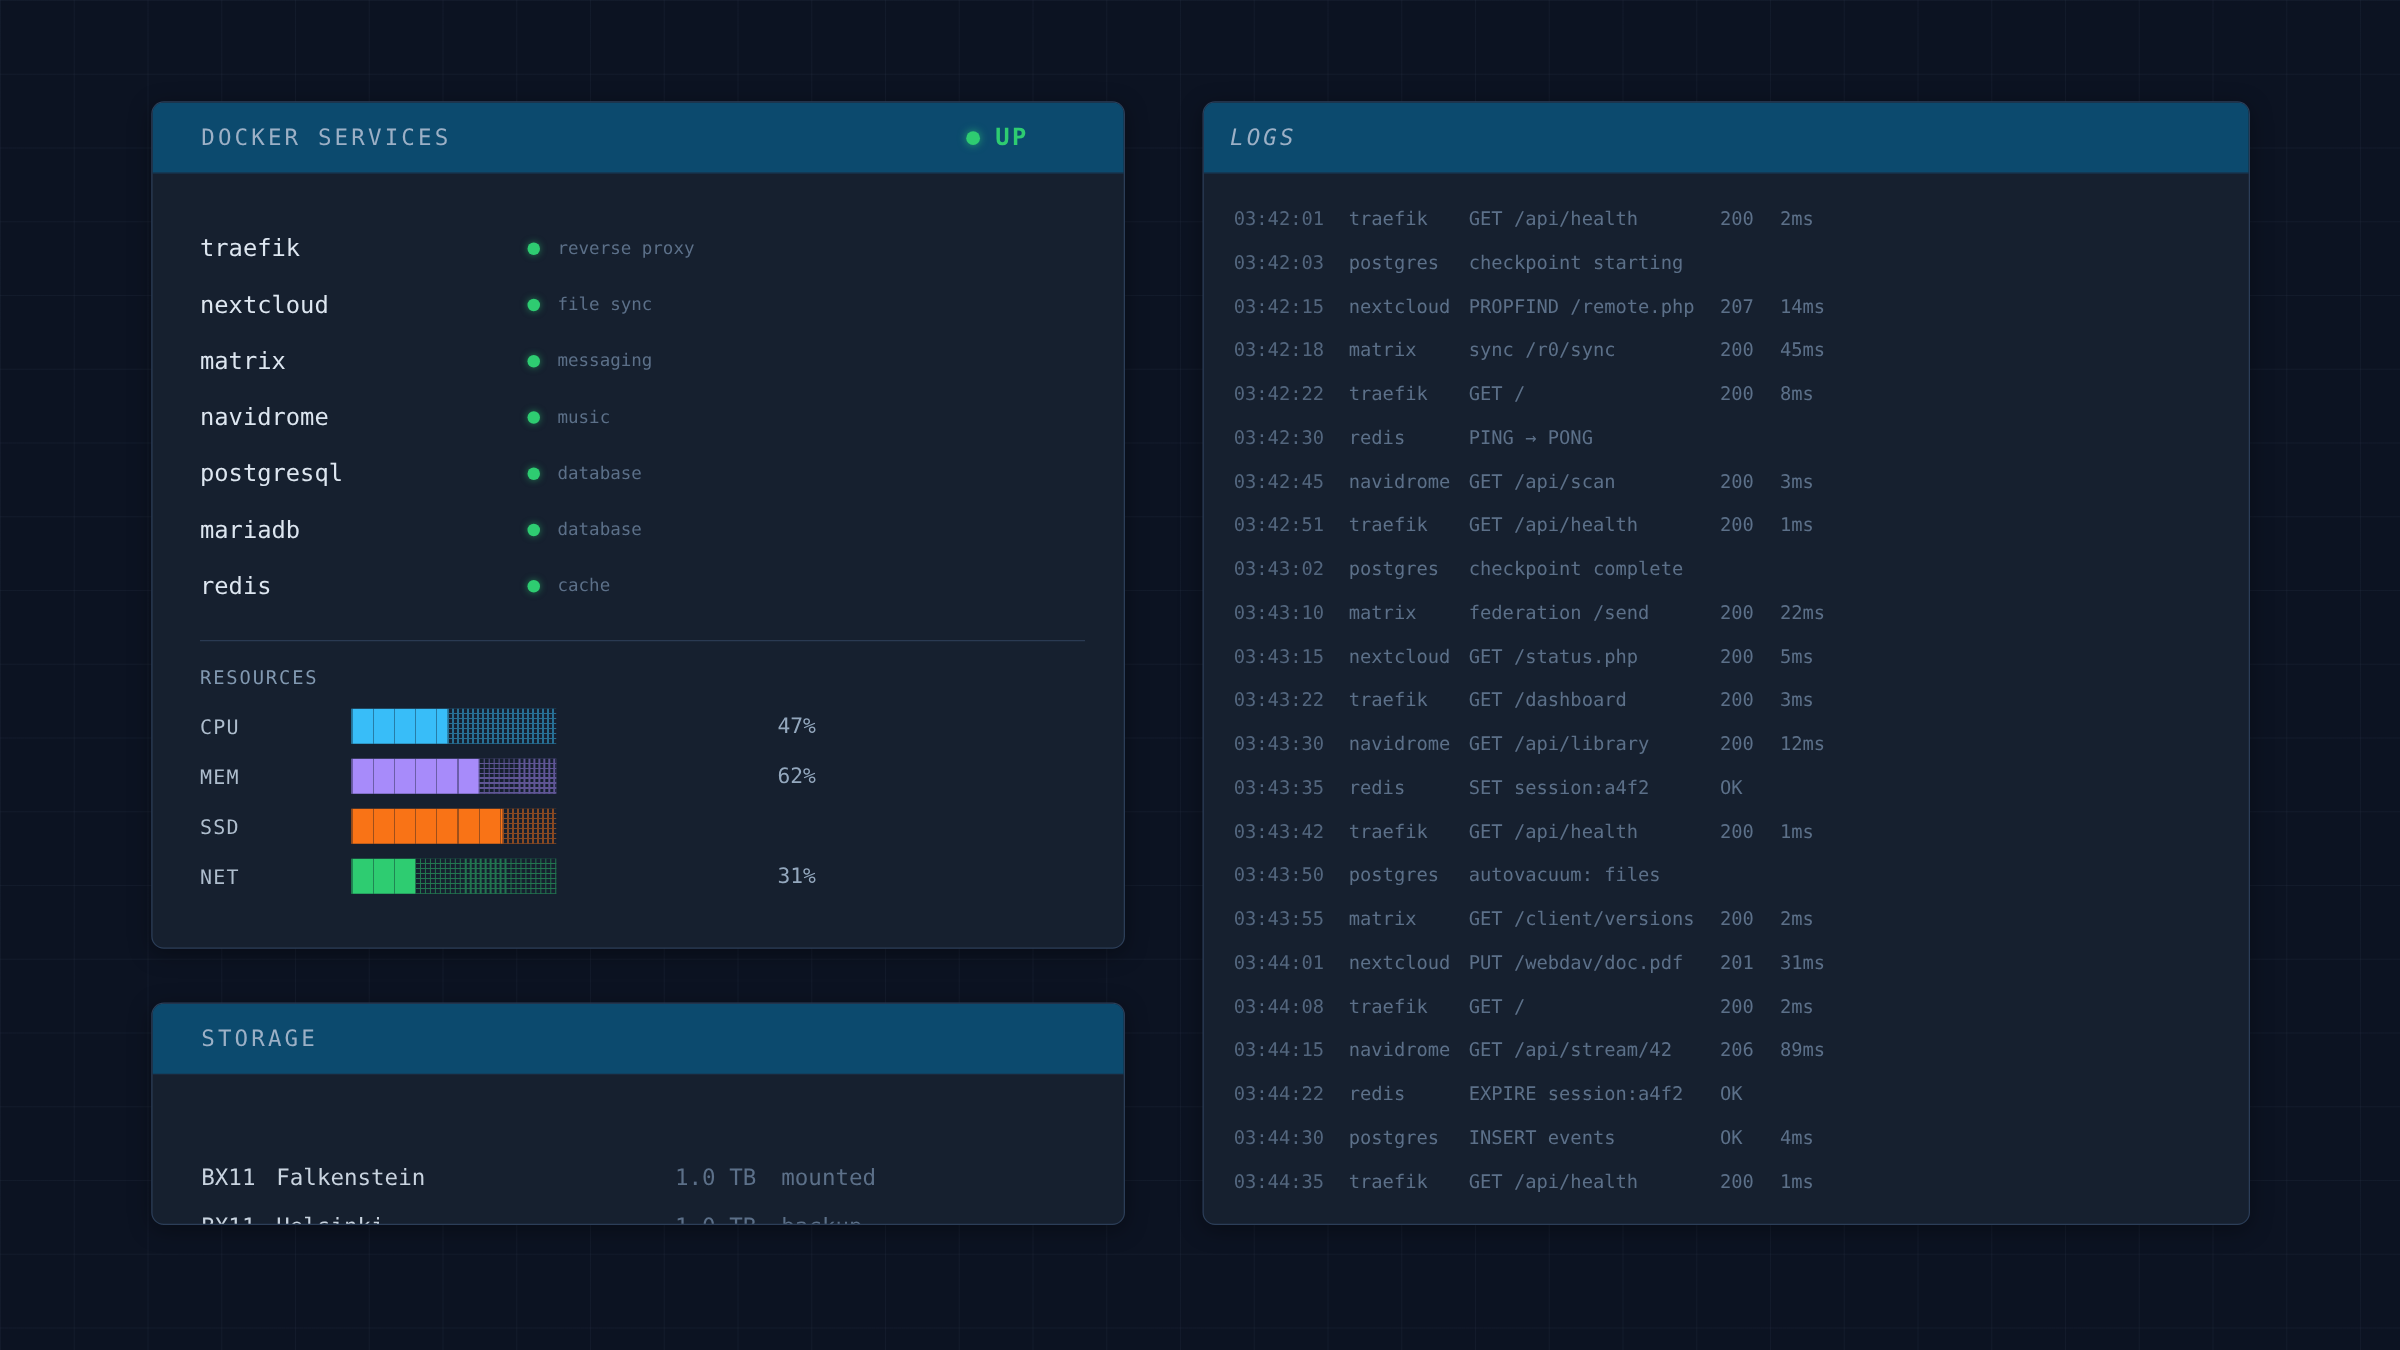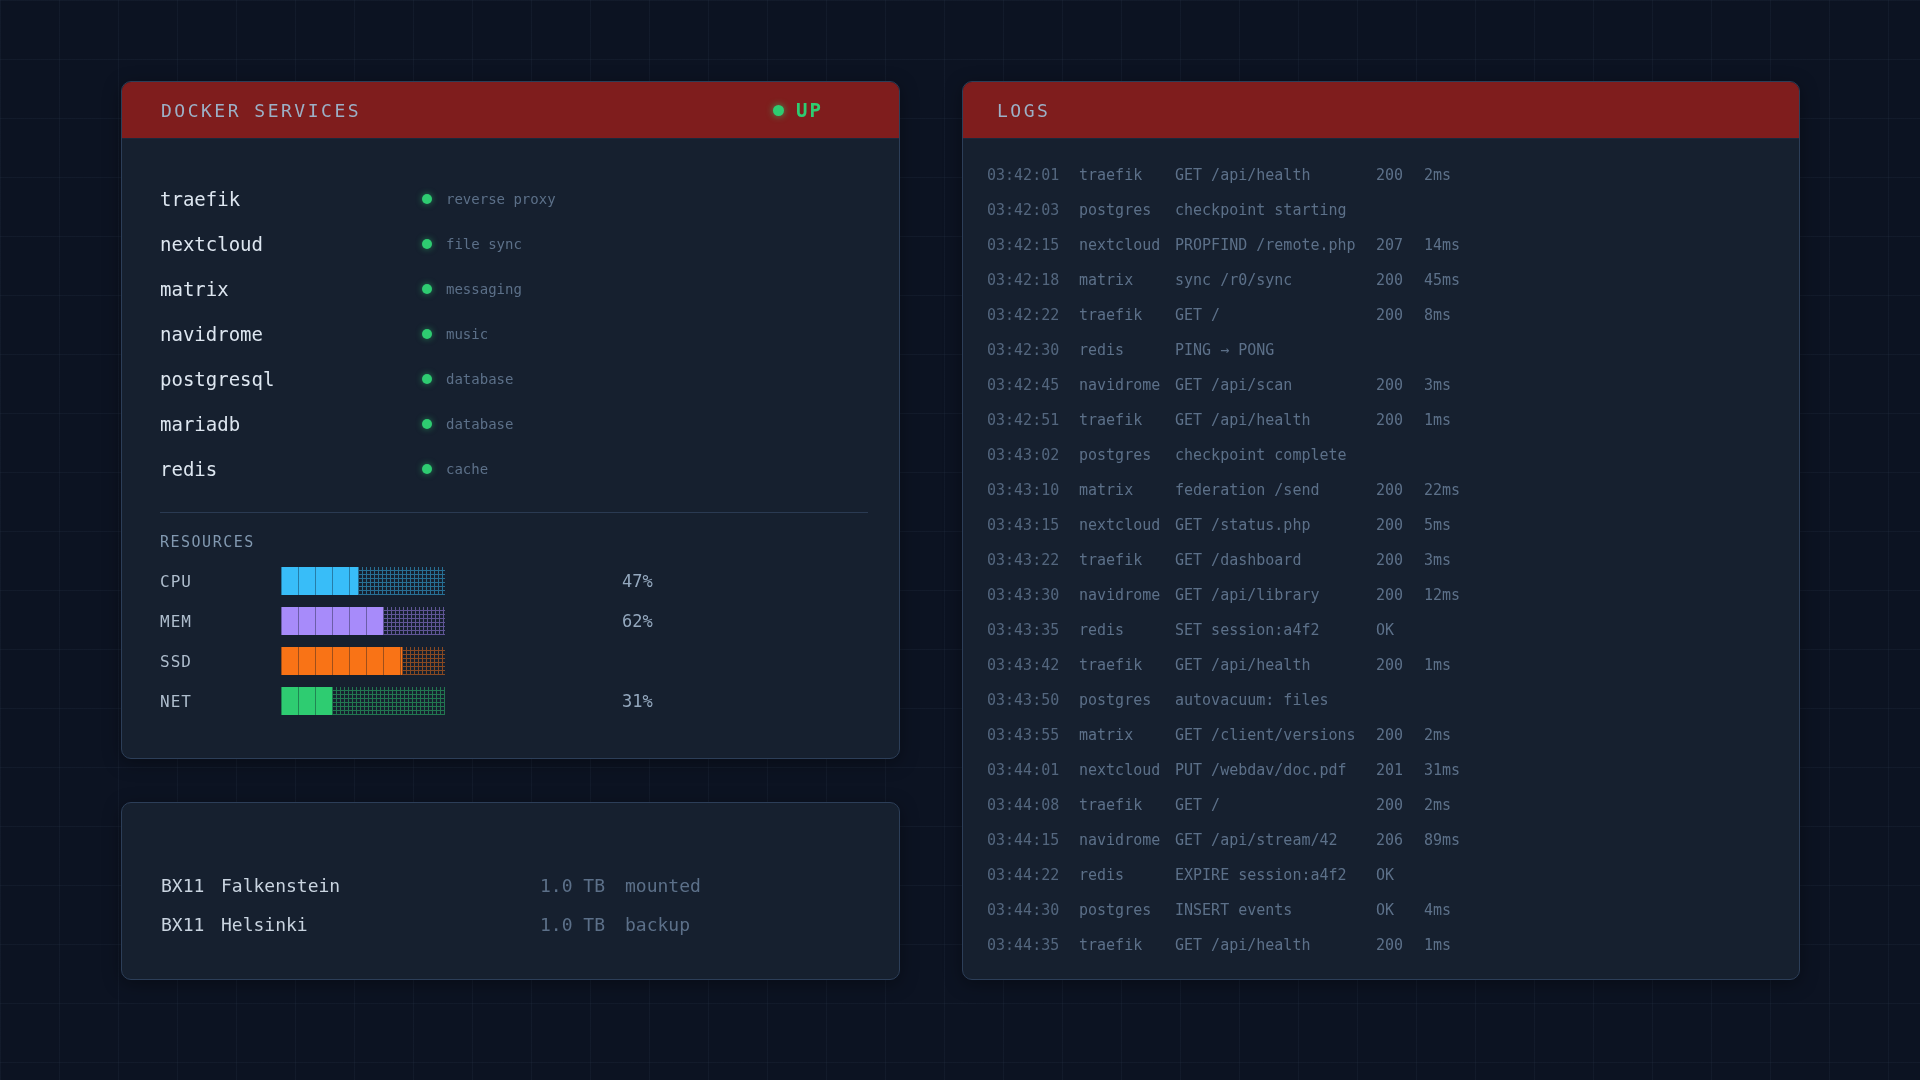--- a/index.html
+++ b/index.html
@@ -17,38 +17,38 @@
   .panel {
     position:absolute;
     background:#16202f;
     border:1px solid #2c3e58;
     border-radius:10px;
     box-shadow:0 4px 18px rgba(0,0,0,0.35);
     overflow:hidden;
   }
   .panel-header {
     height:57px;
-    background:#7f1d1d;
+    background:#0c4a6e;
     border-bottom:1px solid #1a283c;
     display:flex;
     align-items:center;
     justify-content:space-between;
   }
   .panel-title {
     color:#9cb0c6;
     font-size:18px;
     letter-spacing:2.5px;
   }
   #docker-panel { left:121px; top:81px;  width:779px; height:678px; }
   #storage-panel{ left:121px; top:802px; width:779px; height:178px; }
   #logs-panel   { left:962px; top:81px;  width:838px; height:899px; }
 
   #docker-panel .panel-header { padding:0 76px 0 39px; }
   #storage-panel .panel-header{ padding:0 39px; }
-  #logs-panel .panel-header   { padding:0 34px; }
+  #logs-panel .panel-header   { padding:0 21px;font-style:italic; }
 
   .status-pill { display:flex; align-items:center; gap:12px; }
   .dot {
     width:11px; height:11px; border-radius:50%;
     background:var(--green,#2ecc71);
     box-shadow:0 0 7px rgba(46,204,113,0.7);
   }
   .status-label { color:var(--green,#2ecc71); font-size:19px; letter-spacing:2px; font-weight:bold; }
 
   
@@ -211,20 +211,23 @@
           <span class="bar-fill" style="width: 31%;"></span>
           <span class="bar-rest" style="width: 69%;"></span>
         </span>
         <span class="resource-pct">31%</span>
       </div>
 
   </div>
 </section>
 
 <section class="panel" id="storage-panel">
+  <header class="panel-header">
+    <span class="panel-title">STORAGE</span>
+  </header>
   <div class="storage-rows">
 
       <div class="storage-row">
         <span class="storage-tag">BX11</span>
         <span class="storage-name">Falkenstein</span>
         <span class="storage-size">1.0 TB</span>
         <span class="storage-status">mounted</span>
       </div>
 
       <div class="storage-row">

